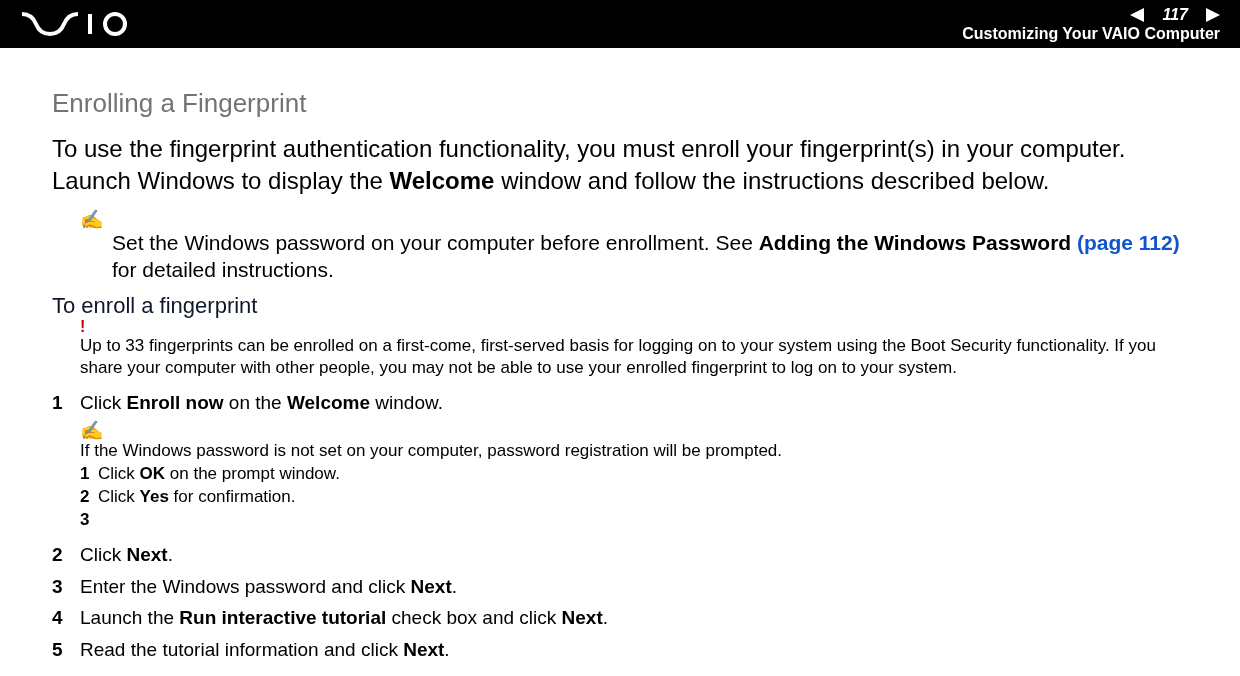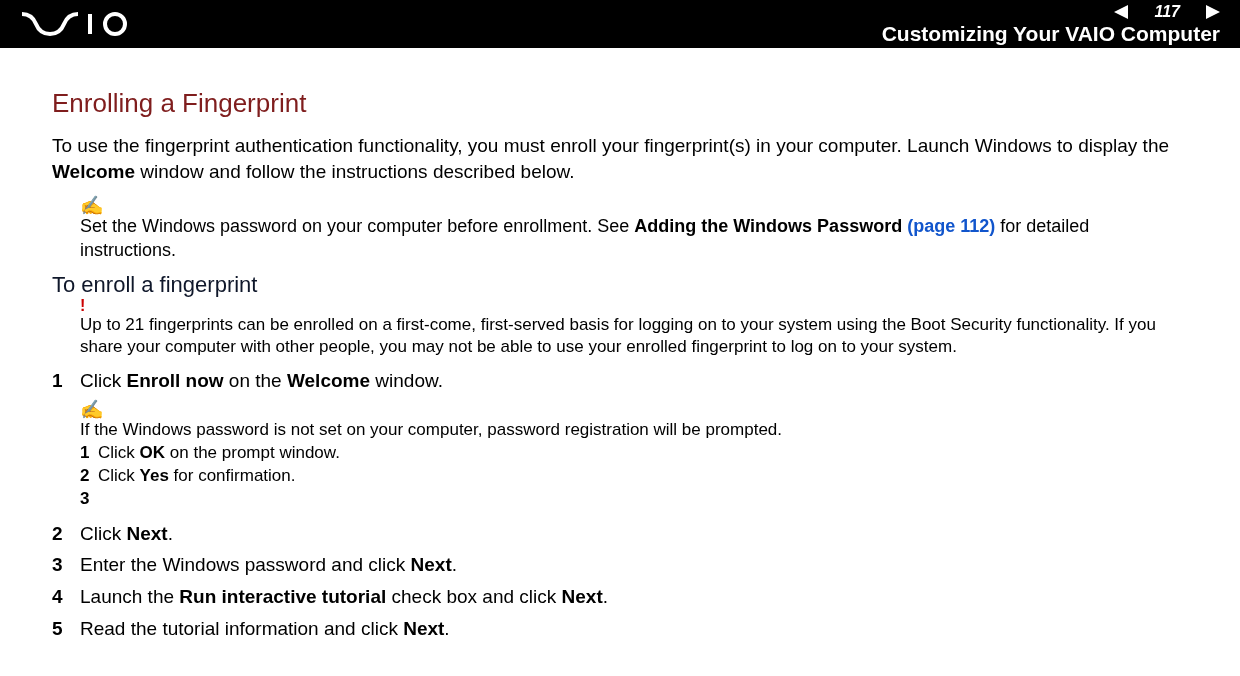--- a/index.html
+++ b/index.html
@@ -23,21 +23,21 @@
       position: relative;
     }
     .vaio-logo {
       display: flex;
       align-items: center;
       gap: 2px;
     }
     .nav-area {
       display: flex;
       align-items: center;
-      gap: 20px;
+      gap: 12px;
     }
     .nav-arrow {
       width: 0;
       height: 0;
       display: inline-block;
     }
     .nav-arrow-left {
       border-top: 7px solid transparent;
       border-bottom: 7px solid transparent;
       border-right: 14px solid #fff;
@@ -50,56 +50,57 @@
     .page-num {
       font-style: italic;
       font-weight: bold;
       font-size: 16px;
       padding: 0 6px;
     }
     .header-right {
       text-align: right;
     }
     .breadcrumb-text {
-      font-size: 21px;
+      font-size: 16px;
       font-weight: bold;
     }
     .nav-wrap {
       display: flex;
       flex-direction: column;
       align-items: flex-end;
       gap: 1px;
     }
     .content {
       padding: 40px 52px 20px 52px;
     }
     .heading-main {
-      color: #7f1d1d;
+      color: #737373;
       font-size: 26px;
       font-weight: normal;
       margin-bottom: 14px;
     }
     .intro-text {
-      font-size: 19px;
+      font-size: 24px;
       line-height: 1.35;
       margin-bottom: 12px;
     }
     .note-block {
       padding-left: 28px;
       margin-bottom: 10px;
     }
     .note-icon {
       font-size: 19px;
       line-height: 1;
       margin-bottom: 0px;
     }
     .note-text {
-      font-size: 18px;
+      font-size: 21px;
       line-height: 1.3;
       font-family: Arial, sans-serif;
+      margin-left: 32px;
     }
     .link-text {
       color: #1155cc;
       font-weight: bold;
     }
     .sub-heading {
       color: #0f172a;
       font-size: 22px;
       font-weight: normal;
       margin-bottom: 0;
@@ -190,21 +191,21 @@
     <div class="note-icon">✍</div>
     <div class="note-text condensed">
       <span>Set the Windows password on your computer before enrollment. See </span><b>Adding the Windows Password </b><span class="link-text">(page 112)</span><span> for detailed instructions.</span>
     </div>
   </div>
 
   <h2 class="sub-heading">To enroll a fingerprint</h2>
 
   <div class="alert-block">
     <div class="alert-icon">!</div>
-    <div class="alert-text condensed">Up to 21 fingerprints can be enrolled on a first-come, first-served basis for logging on to your system using the Boot Security functionality. If you share your computer with other people, you may not be able to use your enrolled fingerprint to log on to your system.</div>
+    <div class="alert-text condensed">Up to 33 fingerprints can be enrolled on a first-come, first-served basis for logging on to your system using the Boot Security functionality. If you share your computer with other people, you may not be able to use your enrolled fingerprint to log on to your system.</div>
   </div>
 
   <div class="step-row">
     <div class="step-num">1</div>
     <div class="step-text">
       <span>Click </span><b>Enroll now</b><span> on the </span><b>Welcome</b><span> window.</span>
     </div>
   </div>
 
   <div class="sub-note-block">

